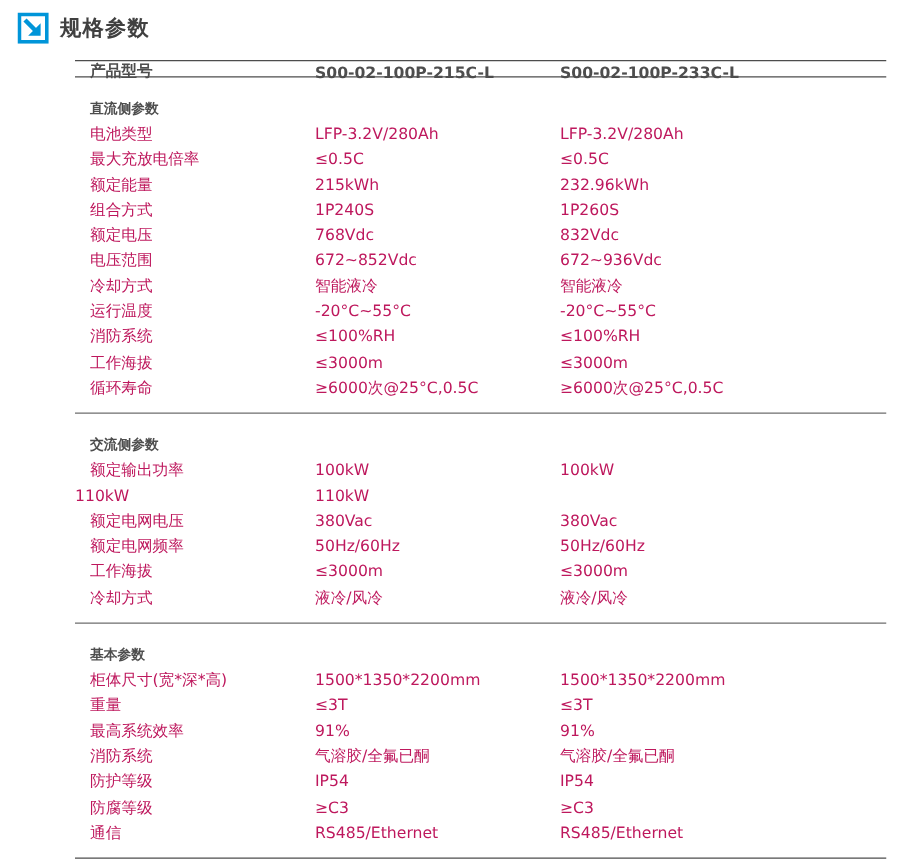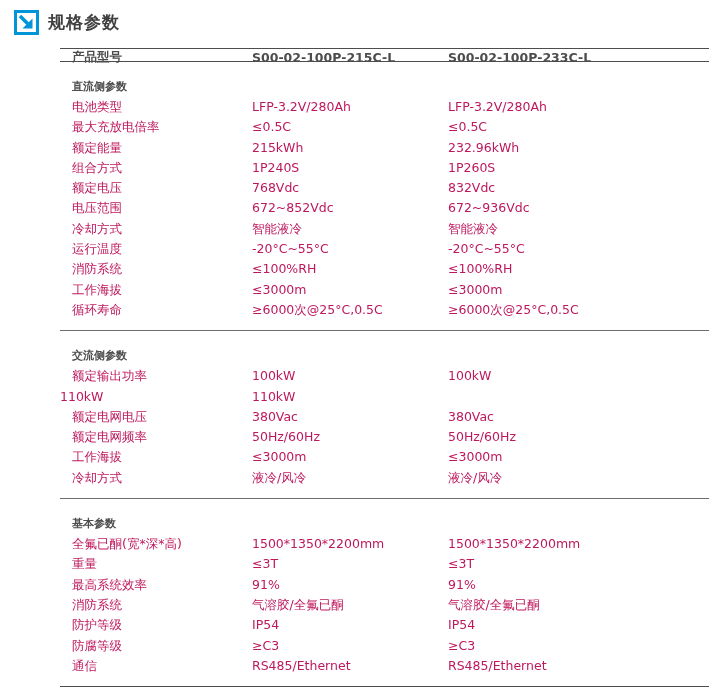--- a/index.html
+++ b/index.html
@@ -194,21 +194,21 @@
     <span class="cell-val">液冷/风冷</span>
     <span class="cell-val">液冷/风冷</span>
   </div>
 </div>
   </div>
 
   <div class="spec-section">
     <div class="section-title">基本参数</div>
     <div>
   <div class="spec-row">
-    <span class="cell-label">全氟已酮(宽*深*高)</span>
+    <span class="cell-label">柜体尺寸(宽*深*高)</span>
     <span class="cell-val">1500*1350*2200mm</span>
     <span class="cell-val">1500*1350*2200mm</span>
   </div>
 
   <div class="spec-row">
     <span class="cell-label">重量</span>
     <span class="cell-val">≤3T</span>
     <span class="cell-val">≤3T</span>
   </div>
 

